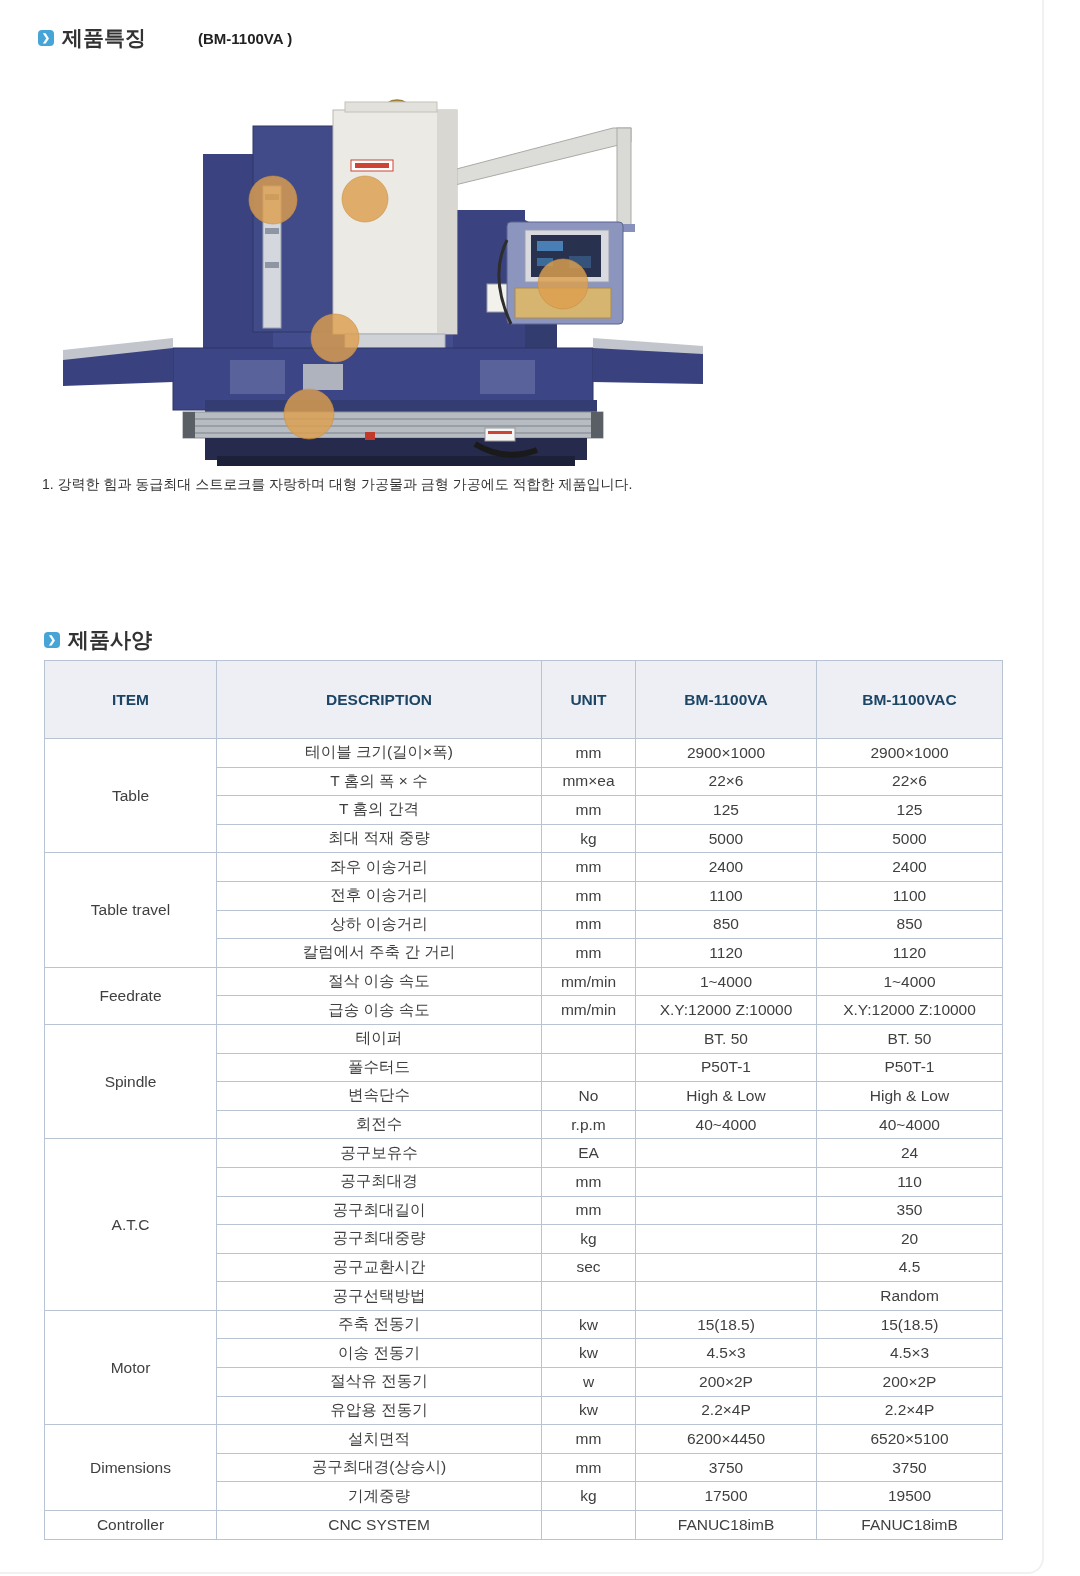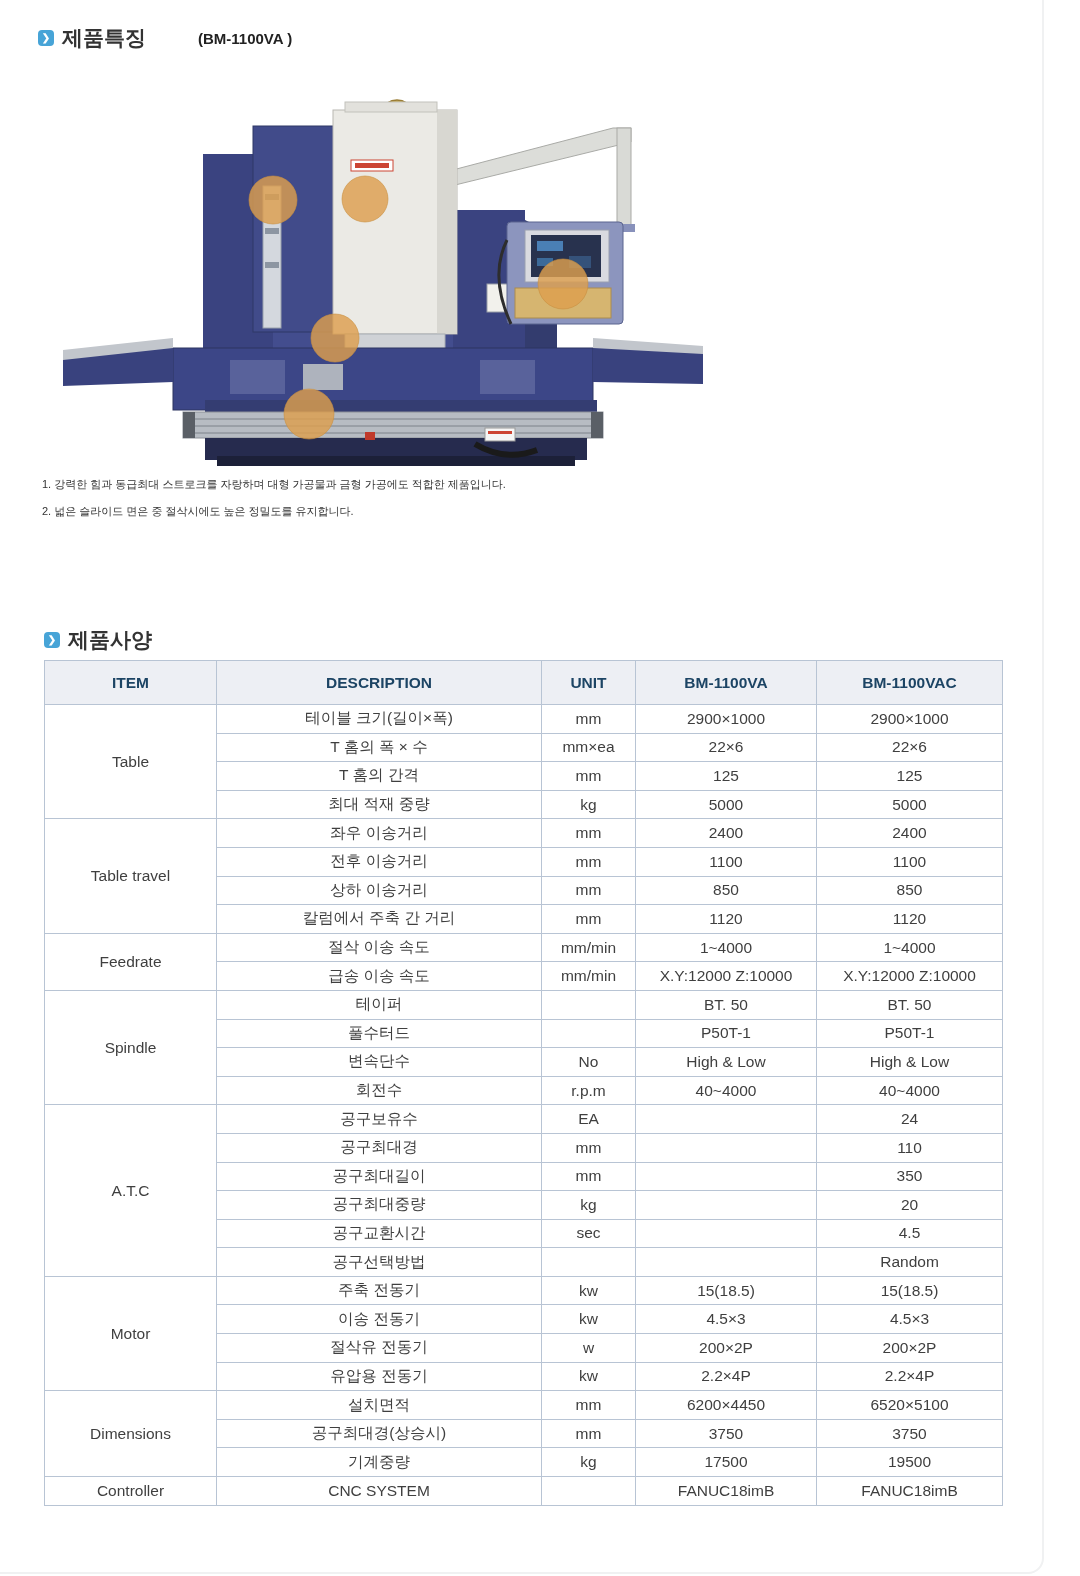--- a/index.html
+++ b/index.html
@@ -16,26 +16,26 @@
   .sec-title { margin-left:8px; font-size:21px; font-weight:bold; color:#333; }
   .sec-model { margin-left:52px; font-size:15px; font-weight:bold; color:#222; }
 
   .note { position:absolute; left:48px; top:60px; font-size:16px; color:#3c3c3c; }
   .note-dot { display:inline-block; width:13px; height:13px; border-radius:50%;
               background:#f2a237; vertical-align:-1px; margin:0 4px; }
 
   .machine-wrap { position:absolute; left:55px; top:98px; width:650px; height:372px; }
 
   .features { position:absolute; left:42px; top:471px; }
-  .feature-line { font-size:11px; color:#333; line-height:27px; white-space:nowrap; }
+  .feature-line { font-size:14px; color:#333; line-height:27px; white-space:nowrap; }
 
   .spec-wrap { position:absolute; left:44px; top:660px; }
   table.spec { border-collapse:collapse; table-layout:fixed; width:958px; }
   table.spec th { background:#edeff4; color:#1c4464; font-weight:bold; font-size:15.5px;
-                  height:43px; border:1px solid #b8c4d4; padding:0; }
+                  height:43px; border:1px solid #b8c4d4; padding:17px; }
   table.spec td { font-size:15.5px; color:#3f3f3f; text-align:center; height:27.6px;
                   border:1px solid #b8c4d4; padding:0; background:#fff; }
   td.item-cell { font-size:16px; color:#474747; }
 </style>
 </head>
 <body>
 
 <div id="page">
   <div class="card-border"></div>
 
@@ -116,21 +116,20 @@
       <circle cx="218" cy="102" r="24" fill="#dd9f4e" fill-opacity="0.82" stroke="#c98f3f" stroke-opacity="0.6"></circle>
       <circle cx="310" cy="101" r="23" fill="#dd9f4e" fill-opacity="0.82" stroke="#c98f3f" stroke-opacity="0.6"></circle>
       <circle cx="508" cy="186" r="25" fill="#dd9f4e" fill-opacity="0.82" stroke="#c98f3f" stroke-opacity="0.6"></circle>
       <circle cx="280" cy="240" r="24" fill="#dd9f4e" fill-opacity="0.82" stroke="#c98f3f" stroke-opacity="0.6"></circle>
       <circle cx="254" cy="316" r="25" fill="#dd9f4e" fill-opacity="0.82" stroke="#c98f3f" stroke-opacity="0.6"></circle>
     </svg>
   </div>
 
   <div class="features">
     <div class="feature-line">1. 강력한 힘과 동급최대 스트로크를 자랑하며 대형 가공물과 금형 가공에도 적합한 제품입니다.</div>
-    <div class="feature-line">2. 넓은 슬라이드 면은 중 절삭시에도 높은 정밀도를 유지합니다.</div>
   </div>
 
   <div class="sec-header" style="left:44px; top:626px;">
     <span class="bullet-icon">❯</span>
     <span class="sec-title">제품사양</span>
   </div>
 
   <div class="spec-wrap">
     <table class="spec" id="spec-table">
       <colgroup>

